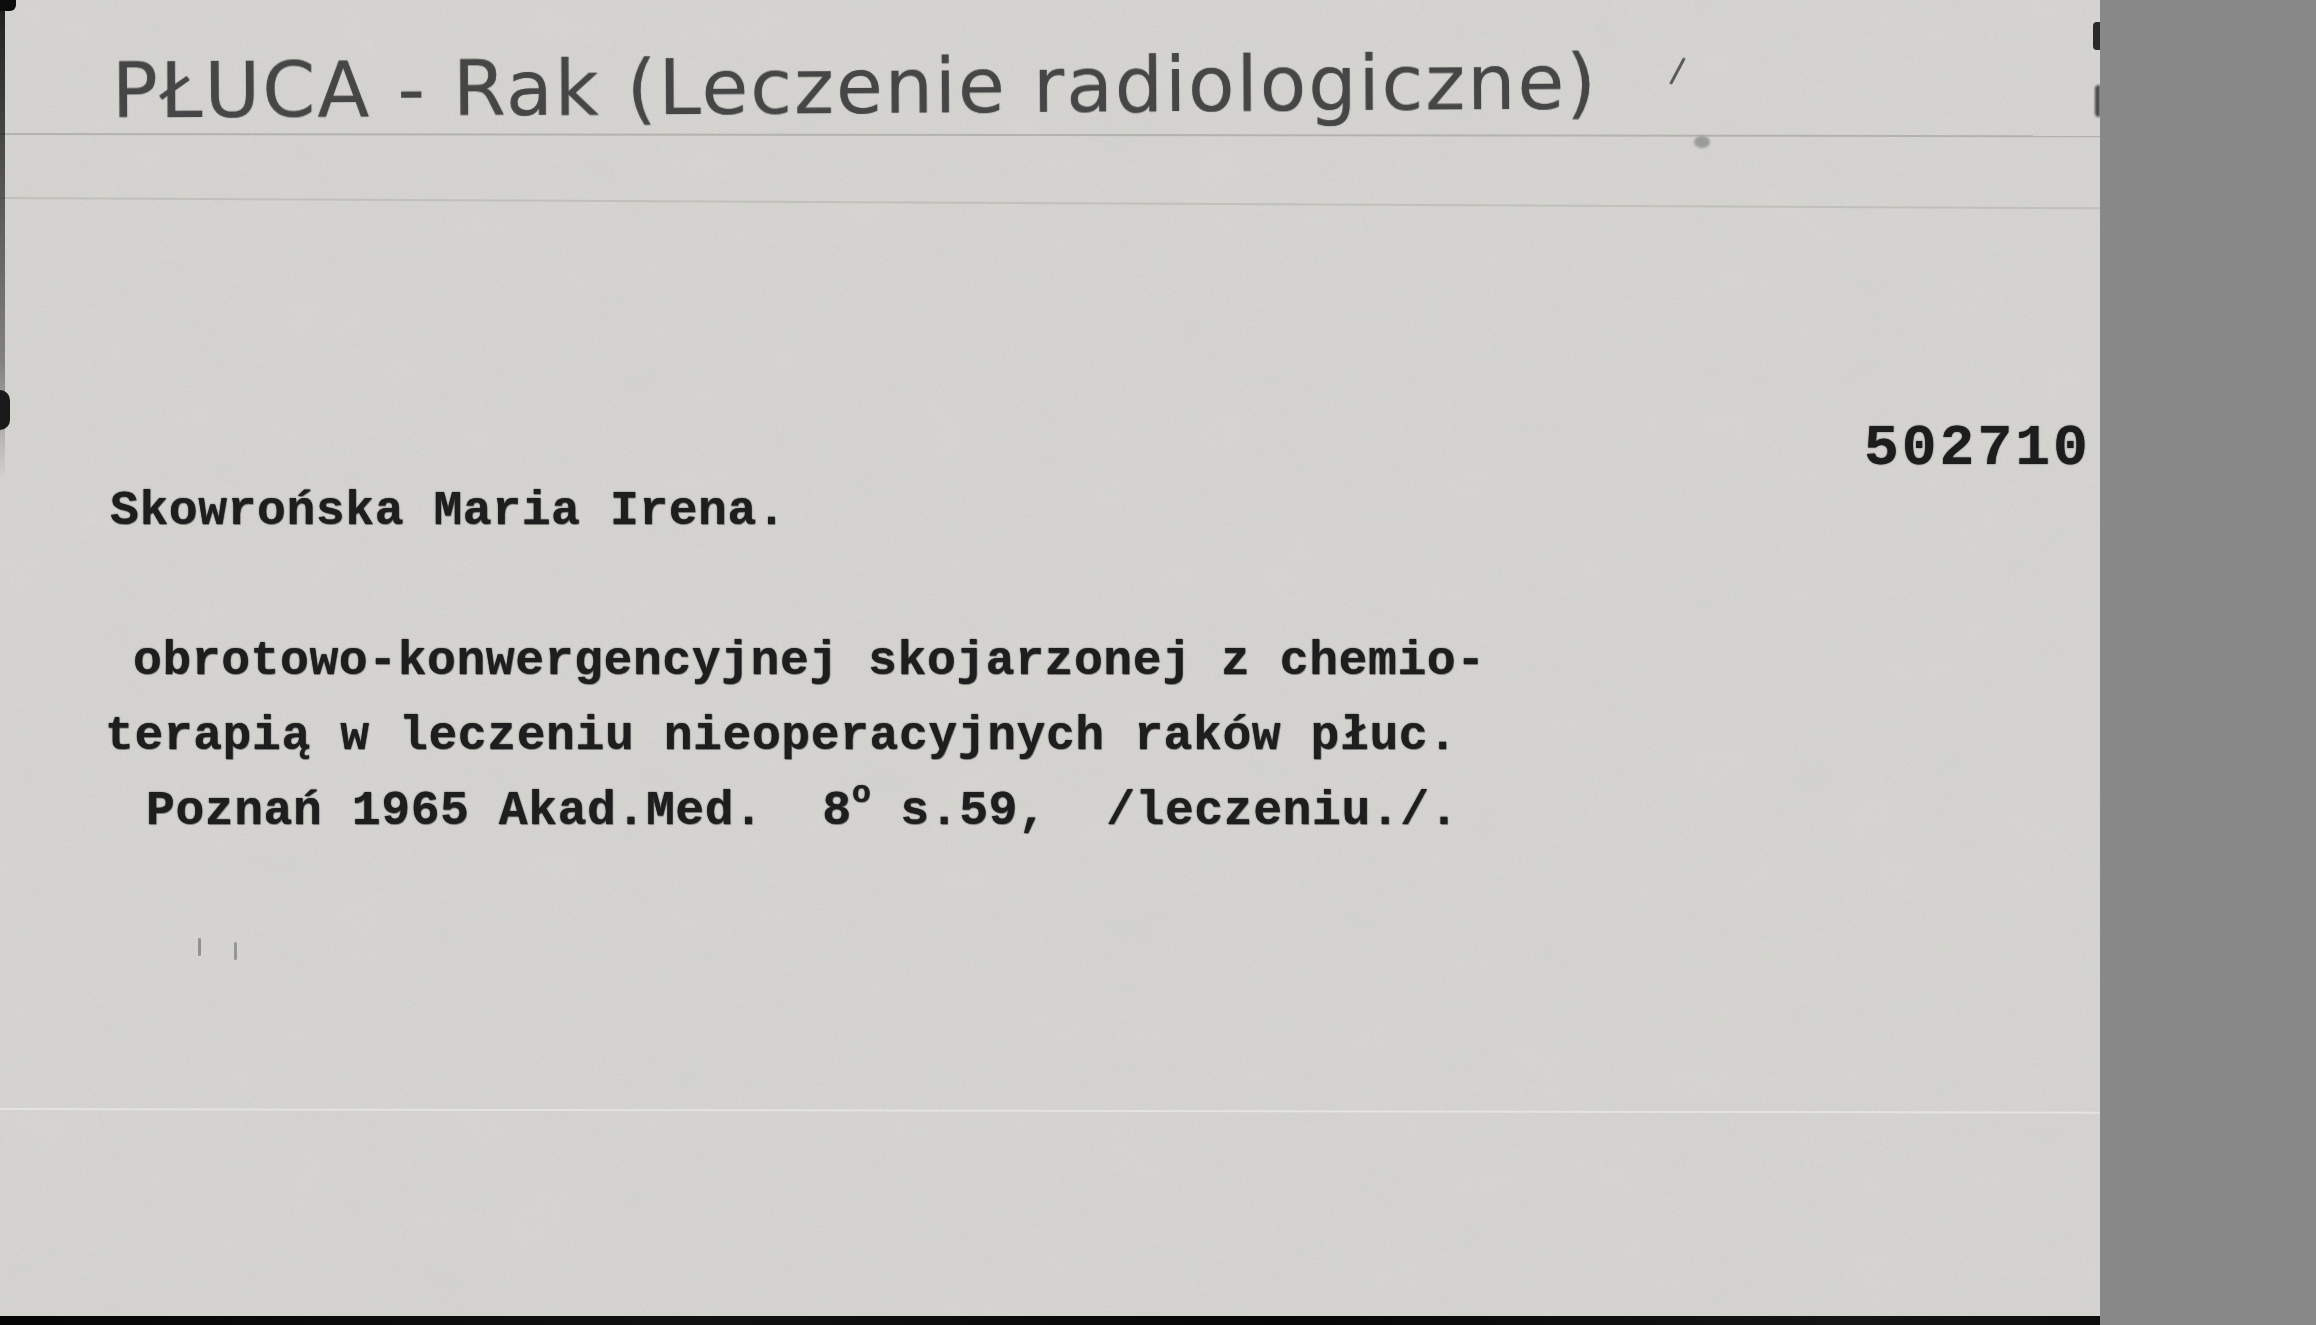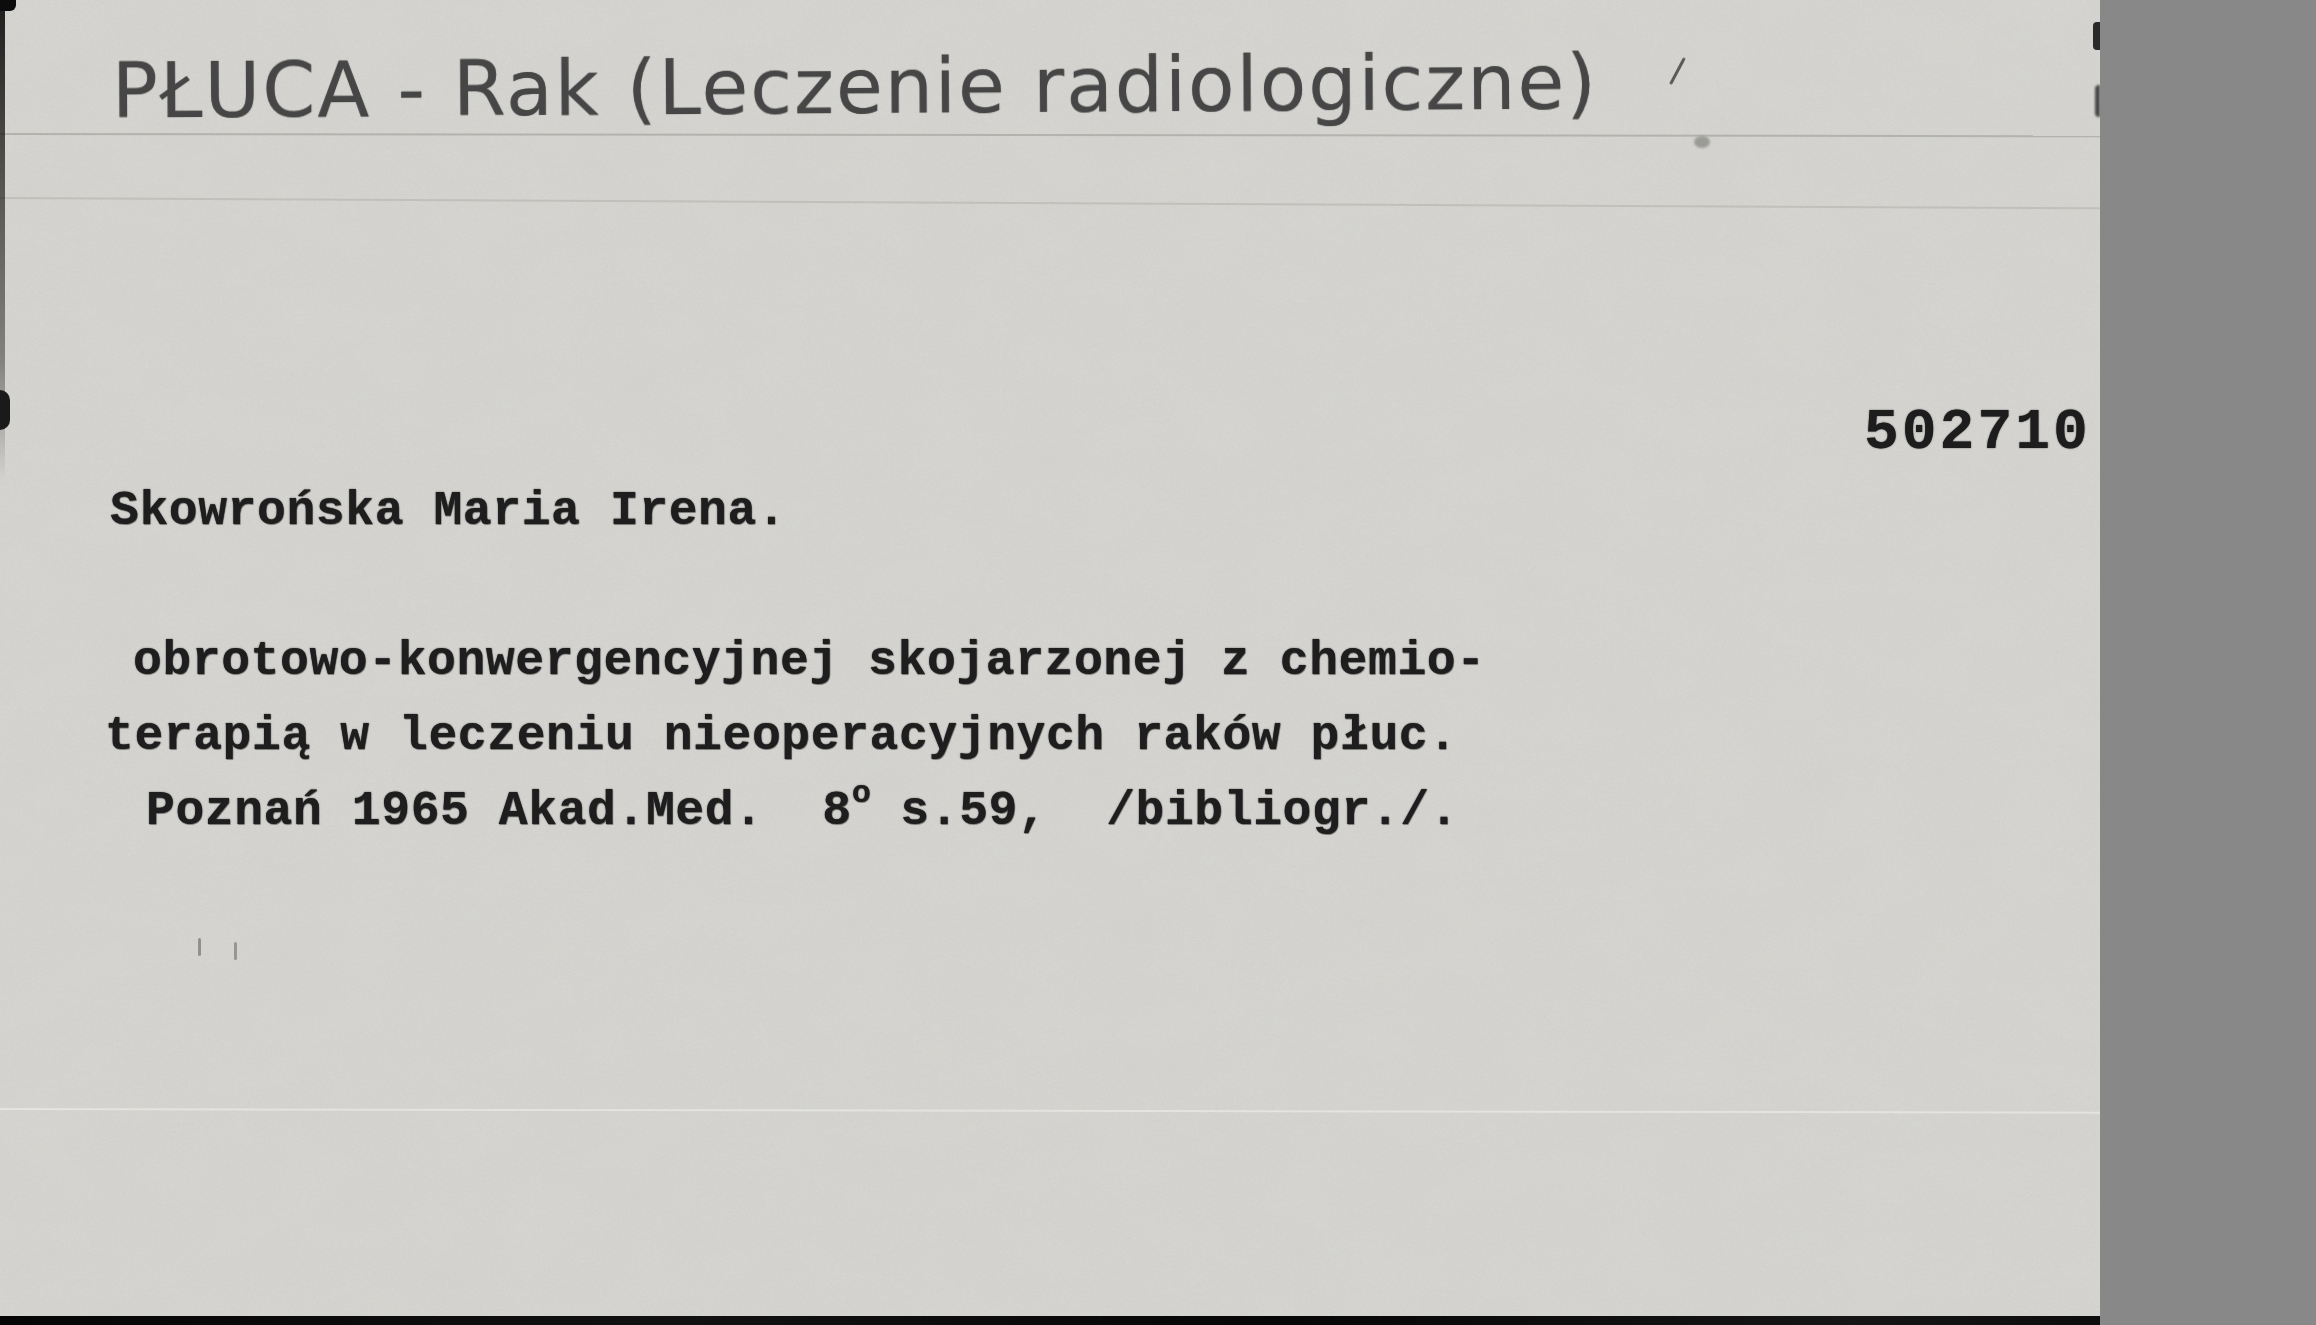--- a/index.html
+++ b/index.html
@@ -78,21 +78,21 @@
     height: 18px;
     background: rgba(90,90,88,0.55);
     border-radius: 2px;
     filter: blur(0.6px);
     box-shadow: 36px 4px 0 rgba(90,90,88,0.5);
   }
   
   .catalog-number {
     position: absolute;
     left: 1864px;
-    top: 404px;
+    top: 420px;
     font-size: 58px;
     font-weight: 700;
     letter-spacing: 3px;
     color: #1d1d1d;
     line-height: 1;
     text-shadow: 0 0 1.4px rgba(25,25,25,0.9);
     filter: blur(0.3px);
   }
   
   .typed {
@@ -193,21 +193,21 @@
   <div class="heading">PŁUCA - Rak (Leczenie radiologiczne)</div>
   <div class="pen-tick"></div>
   <div class="smudge"></div>
   <div class="pen-flecks"></div>
 
   <div class="catalog-number">502710</div>
 
   <div class="typed l-author">Skowrońska Maria Irena.</div>
   <div class="typed l-title2">obrotowo-konwergencyjnej skojarzonej z chemio-</div>
   <div class="typed l-title3">terapią w leczeniu nieoperacyjnych raków płuc.</div>
-  <div class="typed l-imprint"><span>Poznań 1965 Akad.Med.  8</span><span class="fmt-sup">o</span><span> s.59,  /bibliogr./.</span></div>
+  <div class="typed l-imprint"><span>Poznań 1965 Akad.Med.  8</span><span class="fmt-sup">o</span><span> s.59,  /leczeniu./.</span></div>
 
   <div class="edge-bottom"></div>
   <div class="edge-left"></div>
   <div class="edge-corner"></div>
   <div class="edge-blob"></div>
   <div class="edge-notch-a"></div>
   <div class="edge-notch-b"></div>
 
 </div>
 

